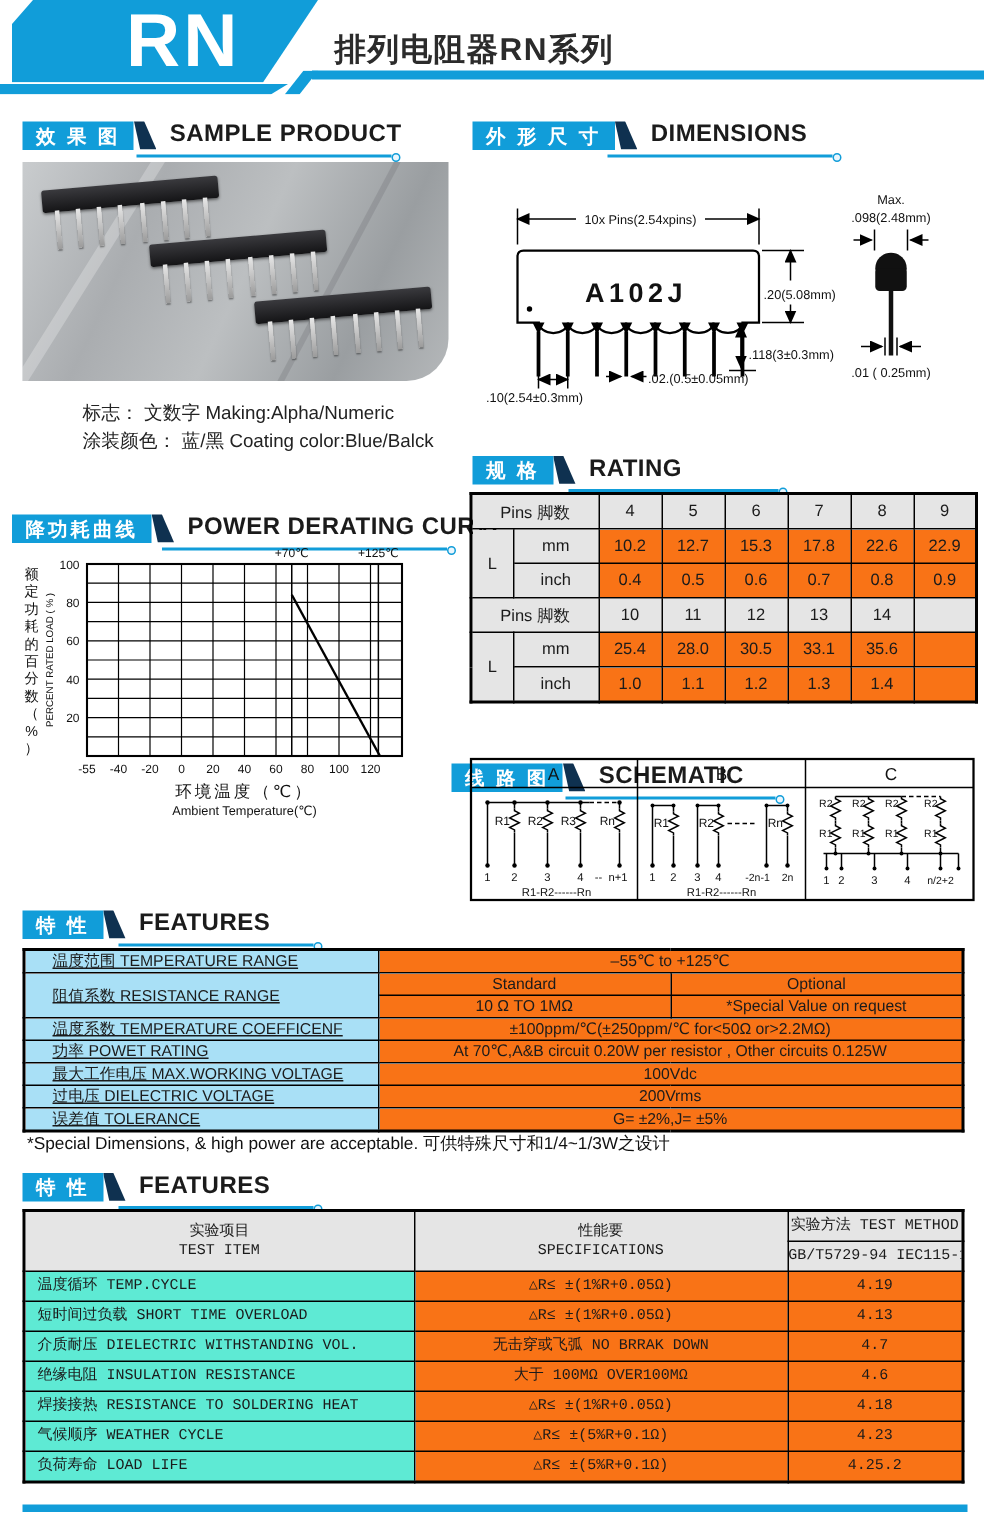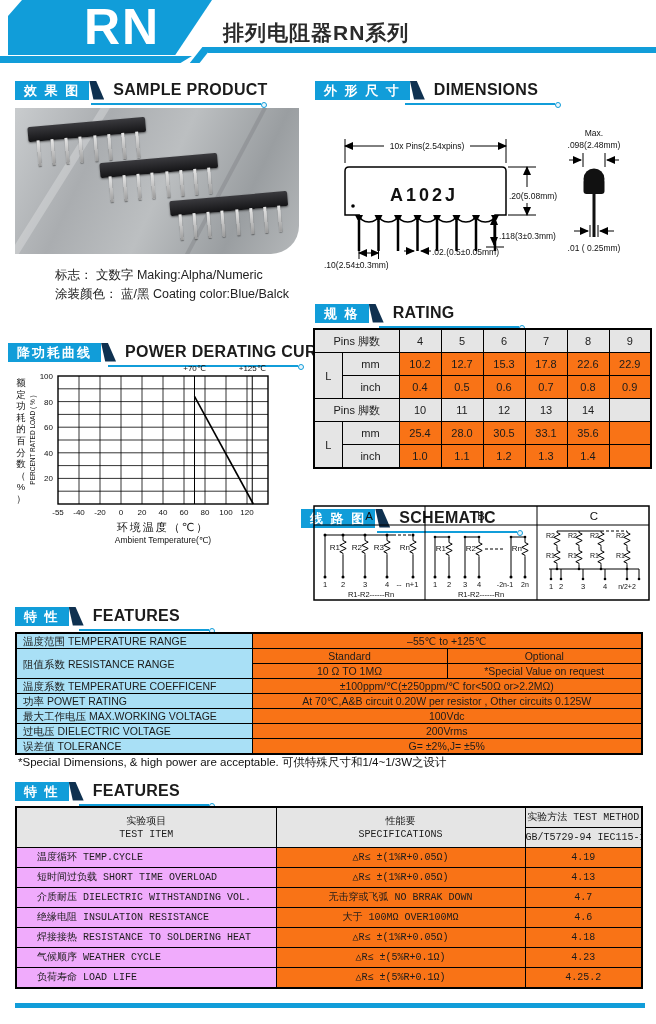--- a/index.html
+++ b/index.html
@@ -36,23 +36,23 @@
   .sip-pins i{display:block;width:3px;height:26px;background:linear-gradient(#e8e8e8,#9b9b9b);box-shadow:0 1px 1px rgba(0,0,0,.4);}
   .captions{left:55px;top:266px;font-size:12.5px;line-height:19px;color:#222;}
 
   
   table{border-collapse:collapse;table-layout:fixed;border:2px solid #000;}
   td{border:1px solid #000;font-size:11px;text-align:center;padding:0;overflow:hidden;white-space:nowrap;}
   .hd{background:#e5e5e5;}
   .val{background:#f97316;}
   #rating-table td{height:22px;}
   #features1-table td{height:14px;line-height:14px;font-size:10.5px;}
-  #features1-table td.lbl{background:#a9e0f6;text-align:left;padding-left:6px;}
+  #features1-table td.lbl{background:#a9e0f6;text-align:left;padding-left:18px;text-decoration:underline;}
   #features2-table td{height:19px;line-height:19px;font-size:10px;font-family:Liberation Mono, monospace;}
-  #features2-table td.lbl{background:#f0abfc;text-align:left;padding-left:20px;}
+  #features2-table td.lbl{background:#5eead4;text-align:left;padding-left:8px;}
   #features2-table td.hd{line-height:13px;}
 
   .note-text{left:18px;top:755px;font-size:11.5px;color:#111;}
   .footer-line{left:15px;top:1003px;width:630px;height:5px;background:#119dd9;}
 
   svg{overflow:visible;}
   svg text{fill:#111;font-family:"Liberation Sans","DejaVu Sans",sans-serif;}
   .thin{stroke:#000;stroke-width:1;fill:none;}
   .med{stroke:#000;stroke-width:1.5;fill:none;}
   .wire{stroke:#000;stroke-width:1;fill:none;}

